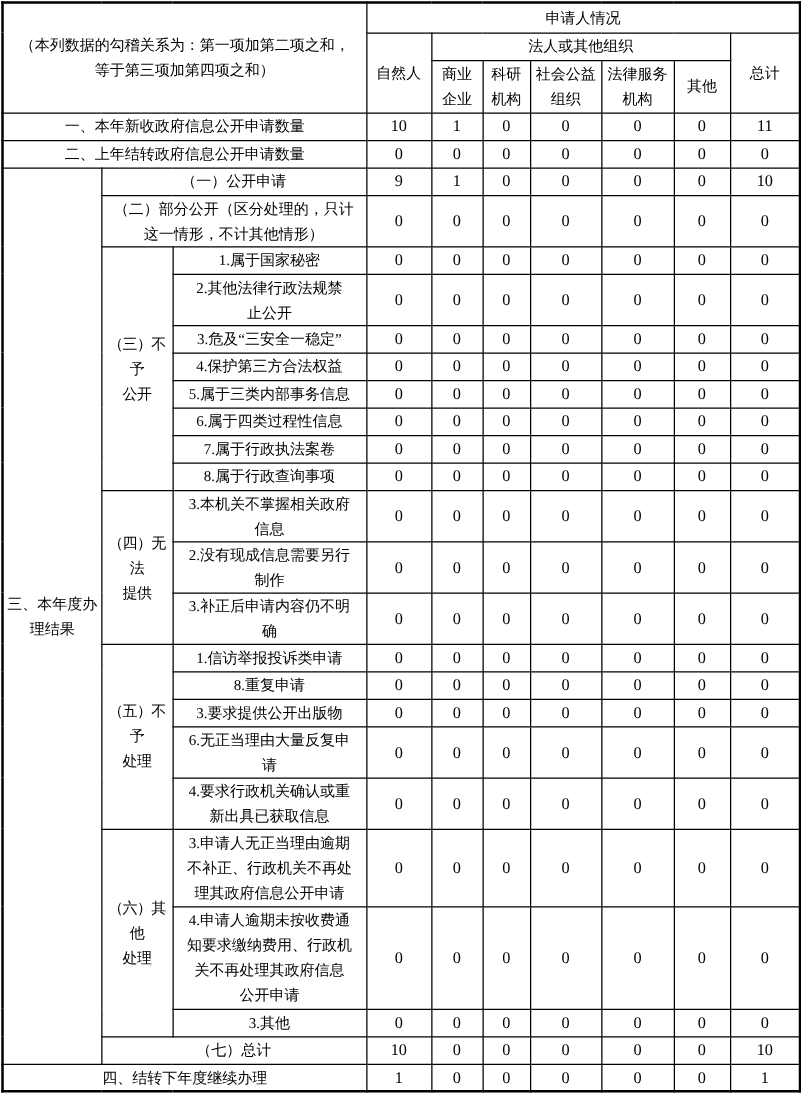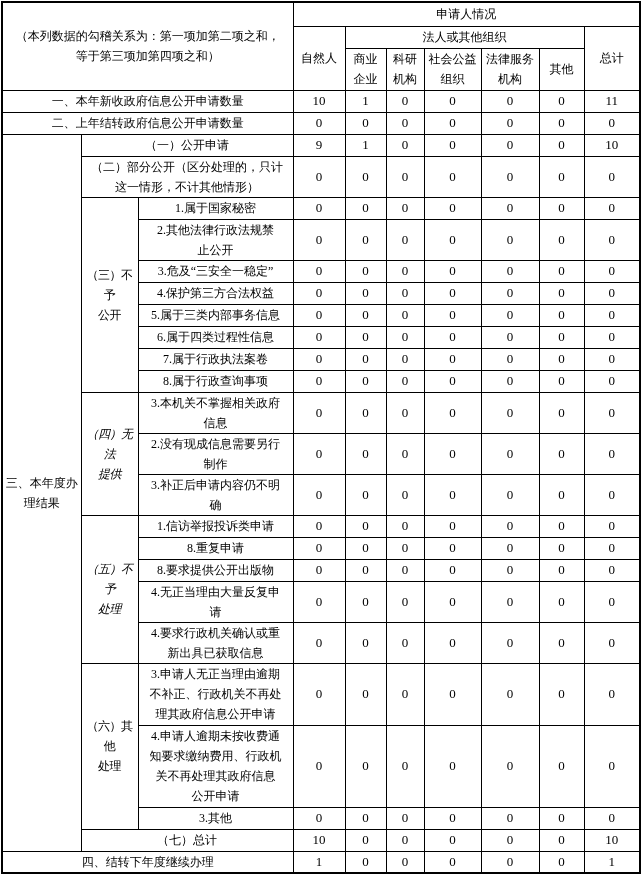--- a/index.html
+++ b/index.html
@@ -8,21 +8,21 @@
         font-family:"Liberation Serif","DejaVu Serif",serif;font-size:12px;line-height:20px;color:#000;}
   td{border:1px solid #000;text-align:center;vertical-align:middle;padding:0 1px;
      white-space:pre-line;overflow:hidden;}
   tr{height:22px;}
   tr.rh2{height:41px;}
   tr.rh3{height:62px;}
   tr.rh4{height:82px;}
   tr.hr1{height:24px;}
   tr.hr3{height:42px;}
   .glabel{letter-spacing:-0.5px;}
-  .ital{font-style:italic;letter-spacing:-0.5px;}
+  .ital{letter-spacing:-0.5px;}
   .num{font-size:13px;}
 </style>
 </head>
 <body>
 
 <div class="page">
 <table>
   <colgroup>
     <col style="width:79px">
         <col style="width:57px">
@@ -240,31 +240,31 @@
       <td>8.重复申请</td>
     <td class="num">0</td>
           <td class="num">0</td>
           <td class="num">0</td>
           <td class="num">0</td>
           <td class="num">0</td>
           <td class="num">0</td>
           <td class="num">0</td>
         </tr>
     <tr>
-      <td>8.要求提供公开出版物</td>
-    <td class="num">0</td>
-          <td class="num">0</td>
-          <td class="num">0</td>
-          <td class="num">0</td>
-          <td class="num">0</td>
-          <td class="num">0</td>
-          <td class="num">0</td>
-        </tr>
-    <tr class="rh2">
-      <td>4.无正当理由大量反复申
+      <td>3.要求提供公开出版物</td>
+    <td class="num">0</td>
+          <td class="num">0</td>
+          <td class="num">0</td>
+          <td class="num">0</td>
+          <td class="num">0</td>
+          <td class="num">0</td>
+          <td class="num">0</td>
+        </tr>
+    <tr class="rh2">
+      <td>6.无正当理由大量反复申
 请</td>
     <td class="num">0</td>
           <td class="num">0</td>
           <td class="num">0</td>
           <td class="num">0</td>
           <td class="num">0</td>
           <td class="num">0</td>
           <td class="num">0</td>
         </tr>
     <tr class="rh2">

